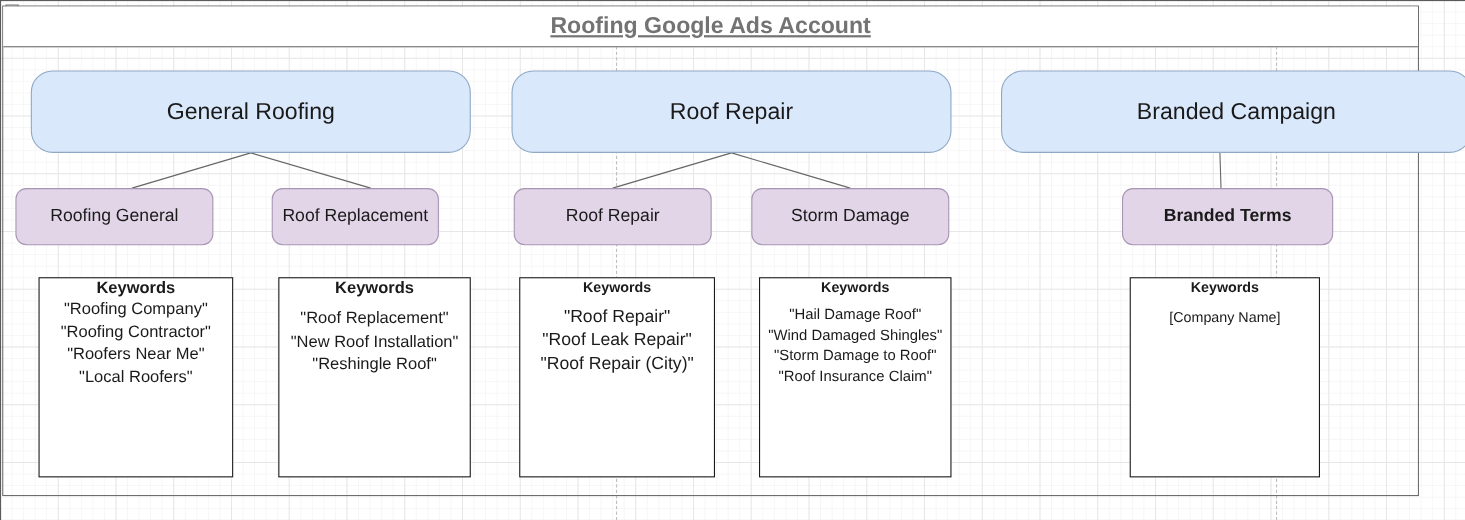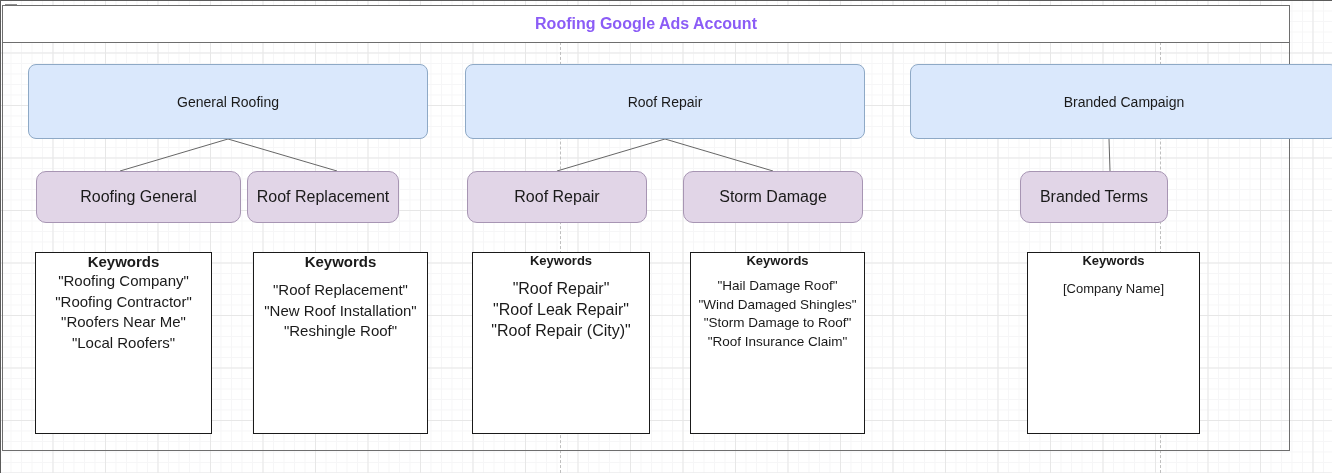--- a/index.html
+++ b/index.html
@@ -17,48 +17,48 @@
   .edge-top{position:absolute;top:0;left:0;width:100%;height:1px;background:#5b5b5b;}
   .edge-left{position:absolute;top:0;left:0;width:1px;height:100%;background:#5b5b5b;}
 
   .guide-v{position:absolute;top:42px;bottom:0;width:0;border-left:1px dashed #bfbfbf;z-index:0;}
   #guide-1{left:560px;}
   #guide-2{left:1160px;}
 
   
   #group{position:absolute;left:2px;top:5px;width:1288px;height:446px;border:1px solid #6e6e6e;box-sizing:border-box;z-index:1;background:transparent;}
   #group-header{height:36px;background:#ffffff;border-bottom:1px solid #6e6e6e;display:flex;align-items:center;justify-content:center;}
-  #group-title{font-weight:bold;font-size:16px;color:#8b5cf6;}
+  #group-title{font-weight:bold;font-size:21px;color:#737373;text-decoration:underline;}
   #collapse-btn{position:absolute;left:5px;top:4px;width:12px;height:12px;background:#ededed;border:1px solid #8f8f8f;box-sizing:border-box;display:flex;align-items:center;justify-content:center;cursor:pointer;}
   #collapse-btn .minus-bar{width:6px;height:2px;background:#555;}
 
   svg#connectors{position:absolute;left:0;top:0;z-index:2;pointer-events:none;}
   svg#connectors line{pointer-events:stroke;}
 
   .campaign{
     position:absolute;top:64px;height:75px;z-index:3;
-    background:#dae8fc;border:1px solid #8ea9c6;border-radius:8px;
+    background:#dae8fc;border:1px solid #8ea9c6;border-radius:20px;
     display:flex;align-items:center;justify-content:center;
-    font-size:14px;white-space:nowrap;box-sizing:border-box;cursor:default;
+    font-size:21px;white-space:nowrap;box-sizing:border-box;cursor:default;
   }
   #campaign-0{left:28px;width:400px;}
   #campaign-1{left:465px;width:400px;}
   #campaign-2{left:910px;width:428px;}
 
   .adgroup{
     position:absolute;top:171px;height:52px;z-index:3;
     background:#e1d5e7;border:1px solid #a795b3;border-radius:10px;
     display:flex;align-items:center;justify-content:center;
     font-size:16px;white-space:nowrap;box-sizing:border-box;cursor:default;
   }
-  #adgroup-0-0{left:36px;width:205px;align-items:center;}
+  #adgroup-0-0{left:14px;width:180px;align-items:center;}
   #adgroup-0-1{left:247px;width:152px;}
   #adgroup-1-0{left:467px;width:180px;}
   #adgroup-1-1{left:683px;width:180px;}
-  #adgroup-2-0{left:1020px;width:148px;}
+  #adgroup-2-0{left:1020px;width:192px;font-weight:bold;}
 
   .kwbox{
     position:absolute;top:252px;height:182px;z-index:3;
     background:#ffffff;border:1px solid #1a1a1a;box-sizing:border-box;
     text-align:center;padding-top:0;overflow:hidden;cursor:default;
   }
   .kw-title{font-weight:bold;}
   .kw-lines{line-height:1.38;}
   .kw-line{white-space:normal;}
 

